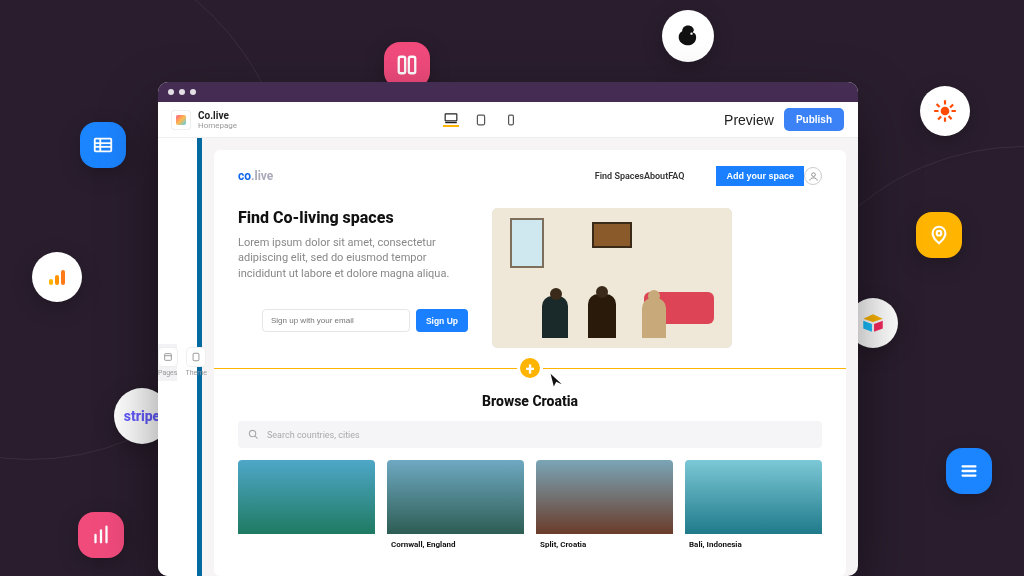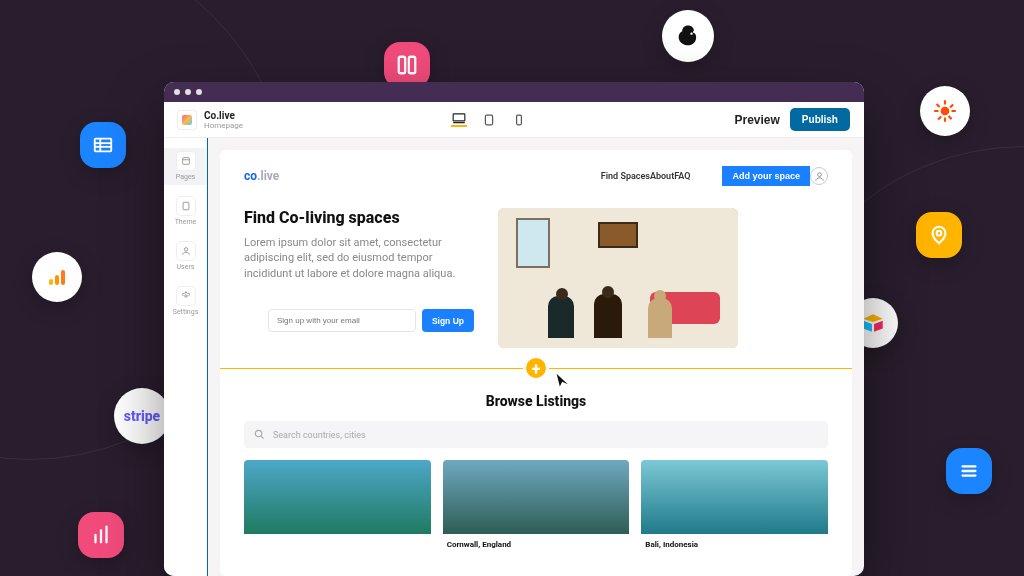--- a/index.html
+++ b/index.html
@@ -12,21 +12,21 @@
   .bg-circle { position: absolute; border: 1px solid #3a2e3e; border-radius: 50%; }
   .floaty {
     position: absolute; border-radius: 16px;
     display: flex; align-items: center; justify-content: center;
     box-shadow: 0 6px 20px rgba(0,0,0,.25);
   }
   .floaty.circle { border-radius: 50%; background: #fff; }
   .floaty svg { display: block; }
 
   .app {
-    position: absolute; left: 164px; top: 82px;
+    position: absolute; left: 158px; top: 82px;
     width: 700px; height: 494px;
     background: #f6f4f4;
     border-radius: 10px; overflow: hidden;
     box-shadow: 0 25px 60px rgba(0,0,0,.45);
   }
   .titlebar {
     height: 20px; background: #452c52;
     display: flex; align-items: center; padding: 0 10px; gap: 5px;
   }
   .titlebar .dot { width: 6px; height: 6px; border-radius: 50%; background: #fff; opacity: .85; }
@@ -41,25 +41,25 @@
   .logo-sq { width: 18px; height: 18px; background: #fff; border-radius: 3px; box-shadow: 0 0 0 1px #eee; display:flex;align-items:center;justify-content:center;}
   .logo-sq .in { width: 10px; height: 10px; background: linear-gradient(135deg,#ff5d8a,#ffb84a,#52d1f5); border-radius:2px;}
   .project-meta .t { font-size: 10px; font-weight: 700; color:#222;}
   .project-meta .s { font-size: 8px; color:#999;}
 
   .topbar-center { display:flex; align-items:center; gap:14px;}
   .device { width:16px; height:14px; display:flex; align-items:center; justify-content:center; color:#555;}
   .device.active { border-bottom:2px solid #ffb400; padding-bottom:2px; color:#222;}
 
   .topbar-right { display:flex; align-items:center; gap:10px;}
-  .preview-btn { font-size:12px; font-weight:700; color:#222; background:none; border:none; cursor:pointer;}
-  .publish-btn { font-size:10px; font-weight:600; color:#fff; background:#0369a1; border:none; padding:6px 12px; border-radius:5px; cursor:pointer;}
+  .preview-btn { font-size:14px; font-weight:400; color:#222; background:none; border:none; cursor:pointer;}
+  .publish-btn { font-size:10px; font-weight:600; color:#fff; background:#3b82f6; border:none; padding:6px 12px; border-radius:5px; cursor:pointer;}
 
   .workspace { display:flex; height:calc(100% - 56px);}
-  .sidebar { width:44px; background:#fff; border-right:1px solid #0369a1; display:flex; flex-direction:column; align-items:center; padding-top:10px; gap:8px;}
+  .sidebar { width:44px; background:#fff; border-right:5px solid #0369a1; display:flex; flex-direction:row; align-items:center; padding-top:10px; gap:8px;}
   .side-item { display:flex; flex-direction:column; align-items:center; gap:3px; width:100%; padding:4px 0; cursor:pointer;}
   .side-item.active { background:#f3f3f5;}
   .side-icon { width:18px; height:18px; border-radius:4px; background:#fff; box-shadow:0 0 0 1px #eee; display:flex;align-items:center;justify-content:center; color:#888;}
   .side-label { font-size:7px; color:#999;}
 
   .canvas { flex:1; padding:12px 12px 0 12px; overflow:hidden;}
   .page { background:#fff; border-radius:6px; padding:16px 24px 0 24px; height:100%; position:relative;}
 
   .nav { display:flex; justify-content:space-between; align-items:center;}
   .brand { font-size:12px; font-weight:700;}
@@ -297,37 +297,41 @@
         </div>
 
         <div class="divider">
           <div class="plus-badge">+</div>
           <svg class="cursor" width="16" height="18" viewBox="0 0 20 22">
               <path d="M2 2l4 16 3-6 7 3z" fill="#111"></path>
             </svg>
         </div>
 
         <div class="browse">
-          <h2>Browse Listings</h2>
+          <h2>Browse Croatia</h2>
           <div class="search-row">
             <svg width="11" height="11" viewBox="0 0 24 24" fill="none" stroke="#aaa" stroke-width="2.5">
                 <circle cx="10" cy="10" r="7"></circle>
                 <line x1="21" y1="21" x2="15" y2="15"></line>
               </svg>
             <span>Search countries, cities</span>
           </div>
           <div class="cards">
             <div class="card">
               <div class="img c1"></div>
             </div>
             <div class="card">
               <div class="img c2"></div>
               <div class="cap">Cornwall, England</div>
             </div>
             <div class="card">
+              <div class="img c3"></div>
+              <div class="cap">Split, Croatia</div>
+            </div>
+            <div class="card">
               <div class="img c4"></div>
               <div class="cap">Bali, Indonesia</div>
             </div>
           </div>
         </div>
 
       </div>
     </div>
   </div>
 </div>

